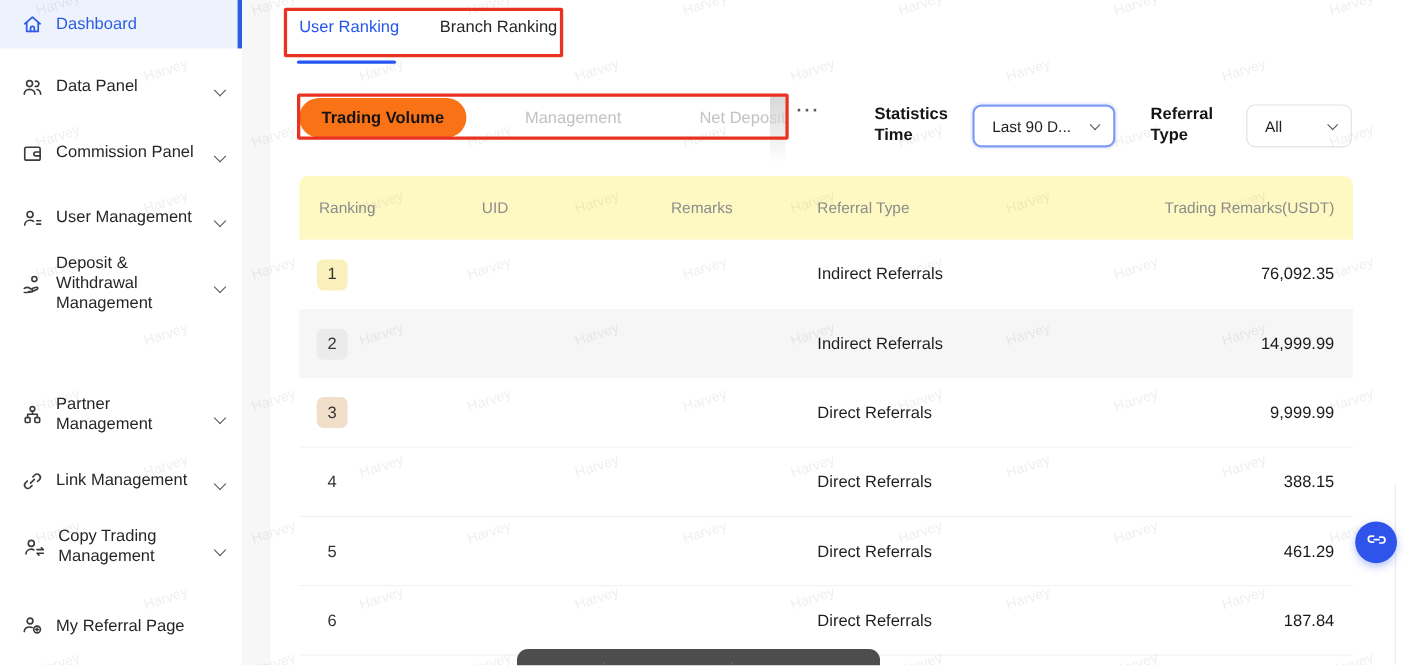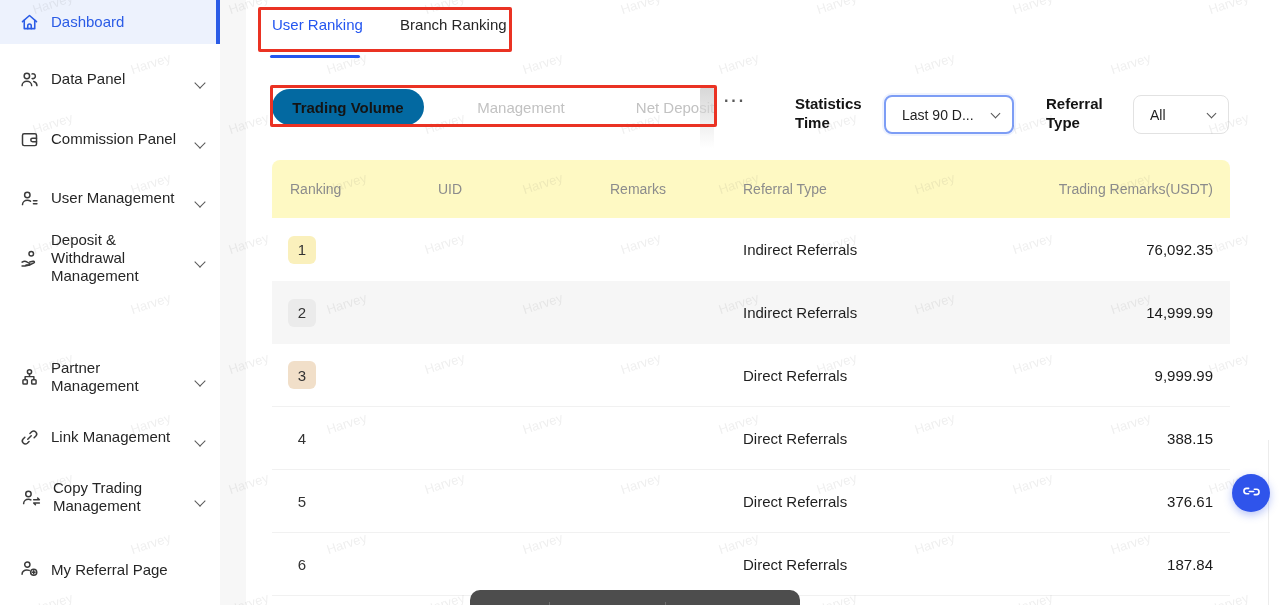--- a/index.html
+++ b/index.html
@@ -37,21 +37,21 @@
   .tab-underline { position:absolute; left:24px; top:55px; width:90px; height:3px;
                    background:#2456f0; border-radius:2px; }
 
   
   .anno { position:absolute; border:3px solid #ea3223; border-radius:2px; z-index:40; pointer-events:none; }
   .anno.box1 { left:12px; top:7px; width:254px; height:45px; }
   .anno.box2 { left:24px; top:85px; width:447px; height:42px; }
 
   
   .subtabs { position:absolute; left:26px; top:87px; height:40px; display:flex; align-items:center; }
-  .pill { width:152px; height:36px; border-radius:18px; background:#0369a1;
+  .pill { width:152px; height:36px; border-radius:18px; background:#f97316;
           display:flex; align-items:center; justify-content:center;
           font-size:15px; font-weight:700; color:#141414; cursor:pointer; }
   .subtab { width:142px; text-align:center; font-size:15px; color:#c2c2c2; cursor:pointer; }
   .scroll-shadow { position:absolute; left:454px; top:87px; width:14px; height:72px;
                    background:linear-gradient(180deg,#d7d7d7 0%, rgba(215,215,215,0) 85%);
                    border-radius:3px; }
   .more-dots { position:absolute; left:478px; top:92px; font-size:16px; font-weight:700;
                letter-spacing:2px; color:#5a5a5a; cursor:pointer; }
 
   
@@ -298,21 +298,21 @@
         <div class="cell num val">388.15</div>
       </div>
 
       <div class="trow tr lined">
         <div class="cell">
             <span class="rank-box">5</span>
           </div>
         <div class="cell"><span class="uid-blur" style="width:82px;"></span></div>
         <div class="cell"></div>
         <div class="cell">Direct Referrals</div>
-        <div class="cell num val">376.61</div>
+        <div class="cell num val">461.29</div>
       </div>
 
       <div class="trow tr lined">
         <div class="cell">
             <span class="rank-box">6</span>
           </div>
         <div class="cell"><span class="uid-blur" style="width:92px;"></span></div>
         <div class="cell"></div>
         <div class="cell">Direct Referrals</div>
         <div class="cell num val">187.84</div>

